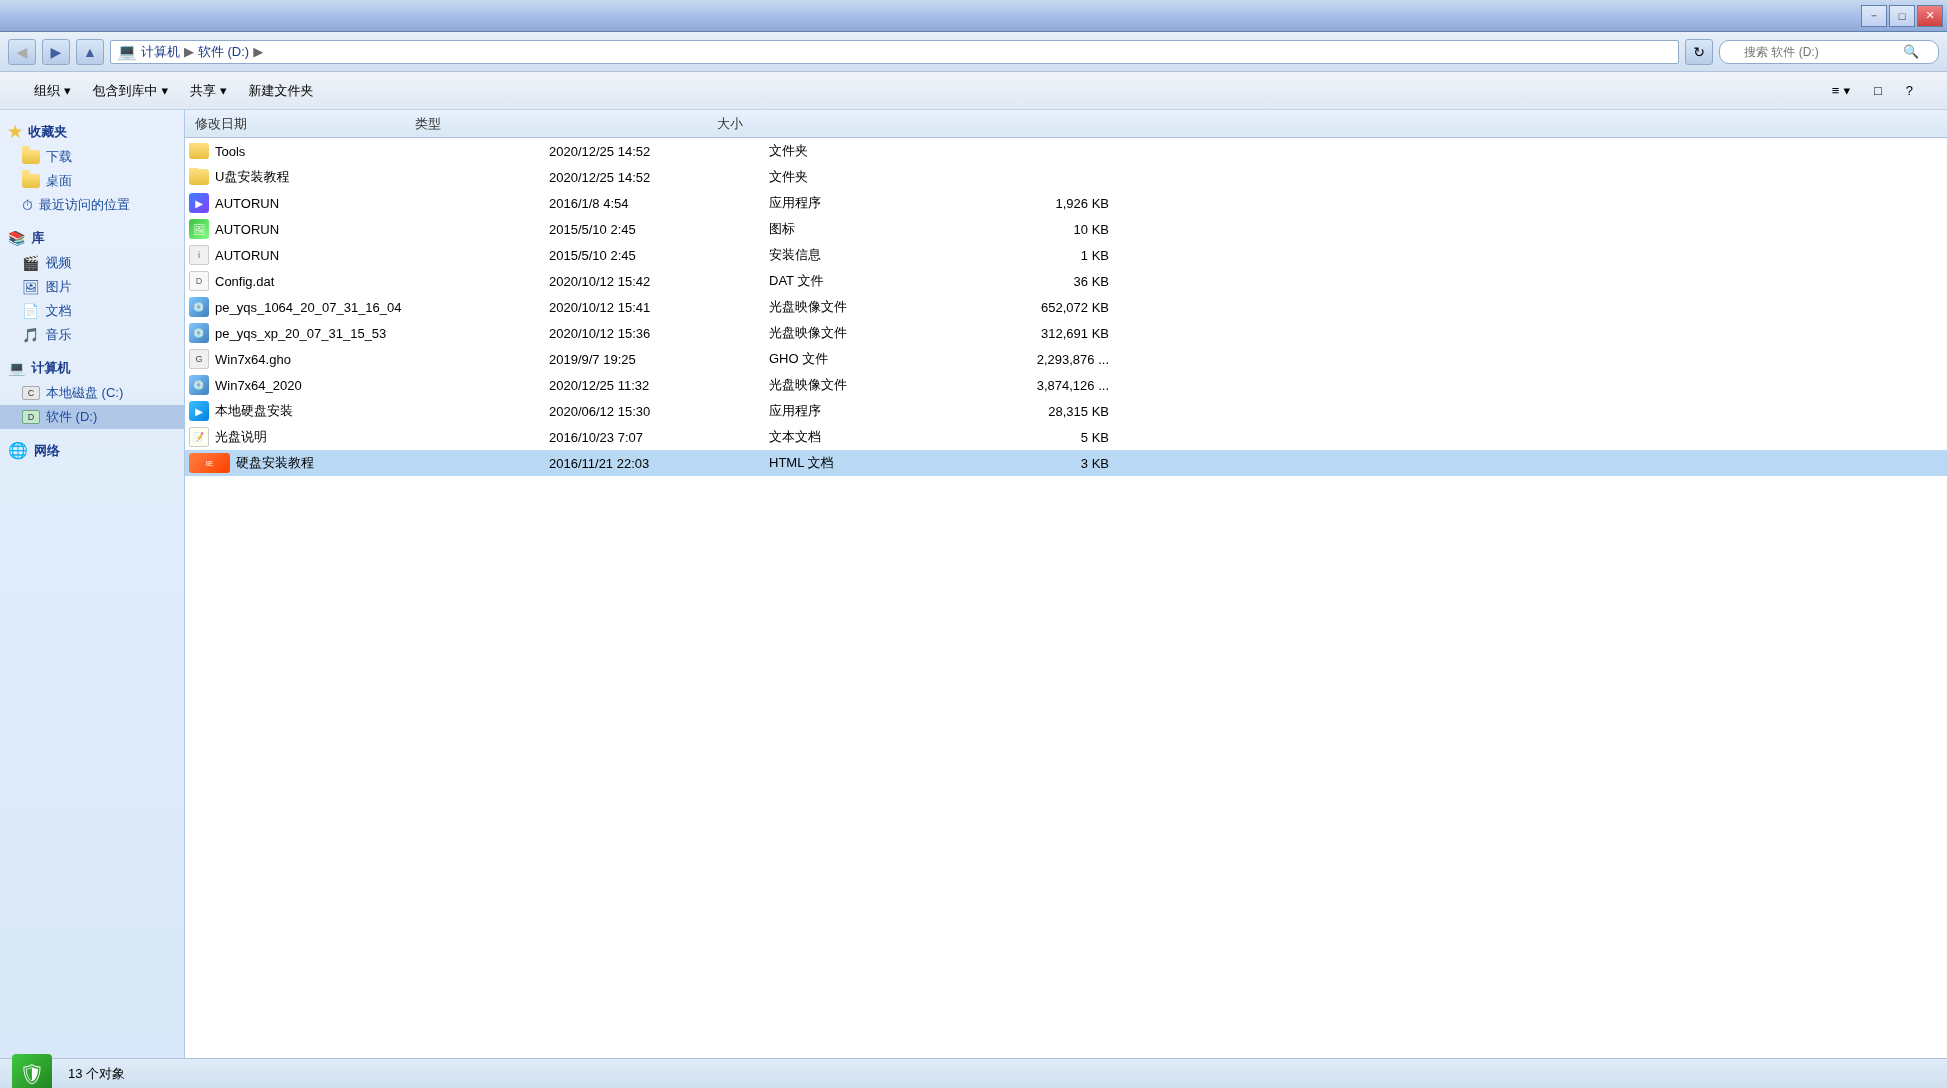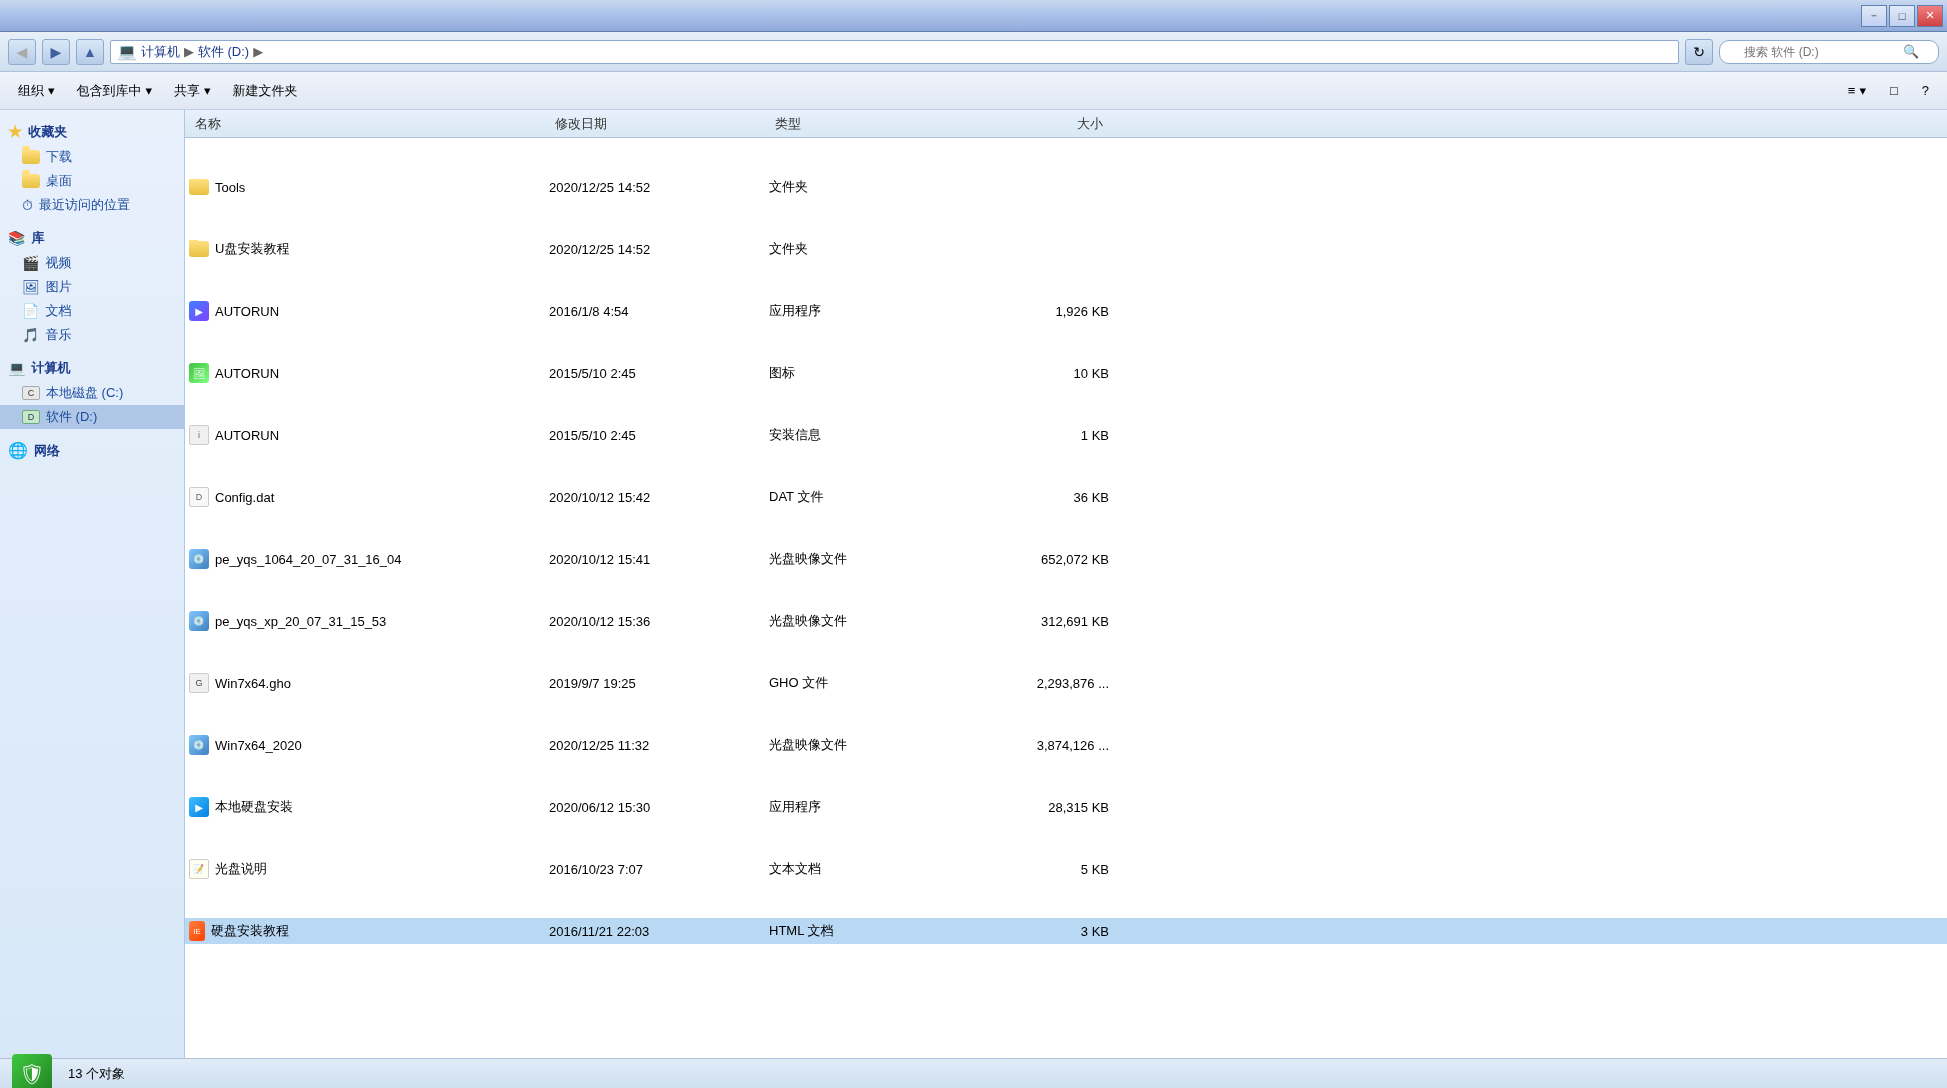--- a/index.html
+++ b/index.html
@@ -120,21 +120,21 @@
       color: #888;
       background: transparent;
     }
 
     
     .toolbar {
       height: 38px;
       background: linear-gradient(to bottom, #f0f4fa, #e0e8f4);
       display: flex;
       align-items: center;
-      padding: 0 8px;
+      padding: 0 24px;
       gap: 2px;
       border-bottom: 1px solid #c0d0e8;
     }
     .toolbar-btn {
       height: 28px;
       padding: 0 10px;
       background: transparent;
       border: none;
       cursor: pointer;
       display: flex;
@@ -273,21 +273,20 @@
       overflow-y: auto;
       background: #fff;
     }
     .file-row {
       display: flex;
       align-items: center;
       height: 26px;
       padding: 0 4px;
       cursor: pointer;
       border-bottom: none;
-      margin-top: 36px;
     }
     .file-row.selected {
       background: #b8d8f4;
     }
     .file-cell {
       font-size: 13px;
       color: #000;
       display: flex;
       align-items: center;
       gap: 6px;
@@ -401,21 +400,21 @@
       border: 1px solid #ccc;
       border-radius: 2px;
       display: flex;
       align-items: center;
       justify-content: center;
       font-size: 9px;
       color: #333;
       flex-shrink: 0;
     }
     .icon-html {
-      width: 16px;
+      width: 41px;
       height: 20px;
       background: linear-gradient(135deg, #ff8040, #ff4000);
       border-radius: 3px;
       display: flex;
       align-items: center;
       justify-content: center;
       font-size: 8px;
       color: #fff;
       flex-shrink: 0;
     }
@@ -571,21 +570,20 @@
     <div class="sidebar-section">
       <div class="sidebar-section-header">
         <span class="network-icon">🌐</span>
         <span>网络</span>
       </div>
     </div>
   </div>
 
   <div class="filelist-container">
     <div class="filelist-header">
-      <div class="col-header col-name">名称</div>
       <div class="col-header col-date">修改日期</div>
       <div class="col-header col-type">类型</div>
       <div class="col-header col-size">大小</div>
     </div>
     <div class="filelist" id="filelist-body">
     <div class="file-row">
       <div class="file-cell name">
         <div class="icon-folder"></div>
         <span>Tools</span>
       </div>

